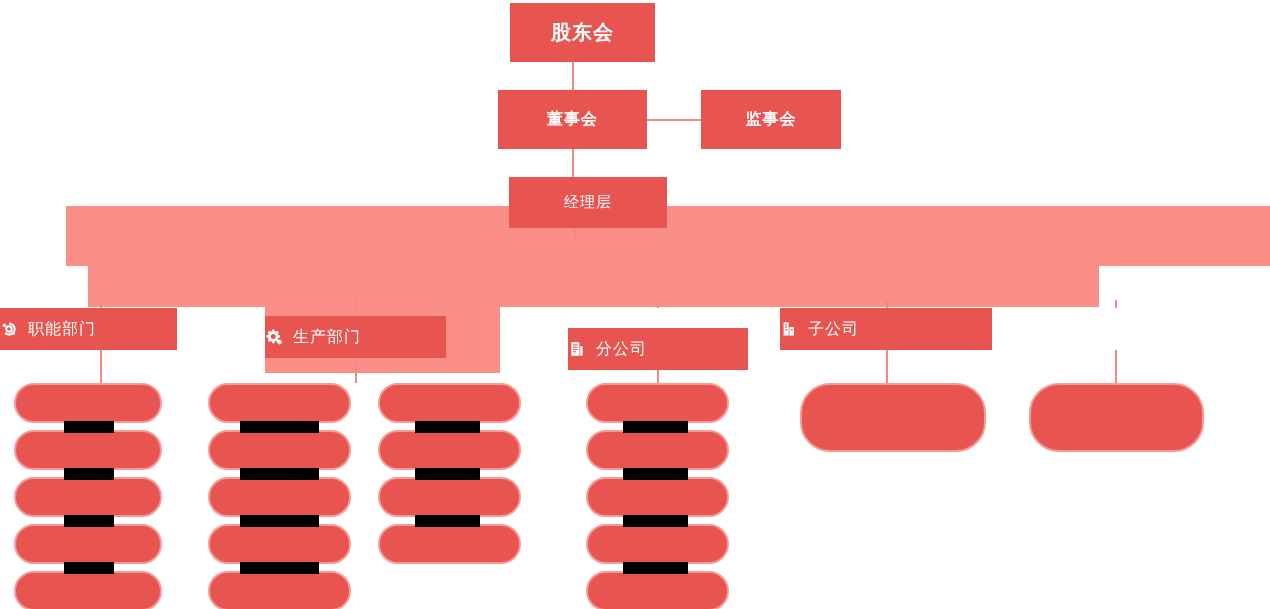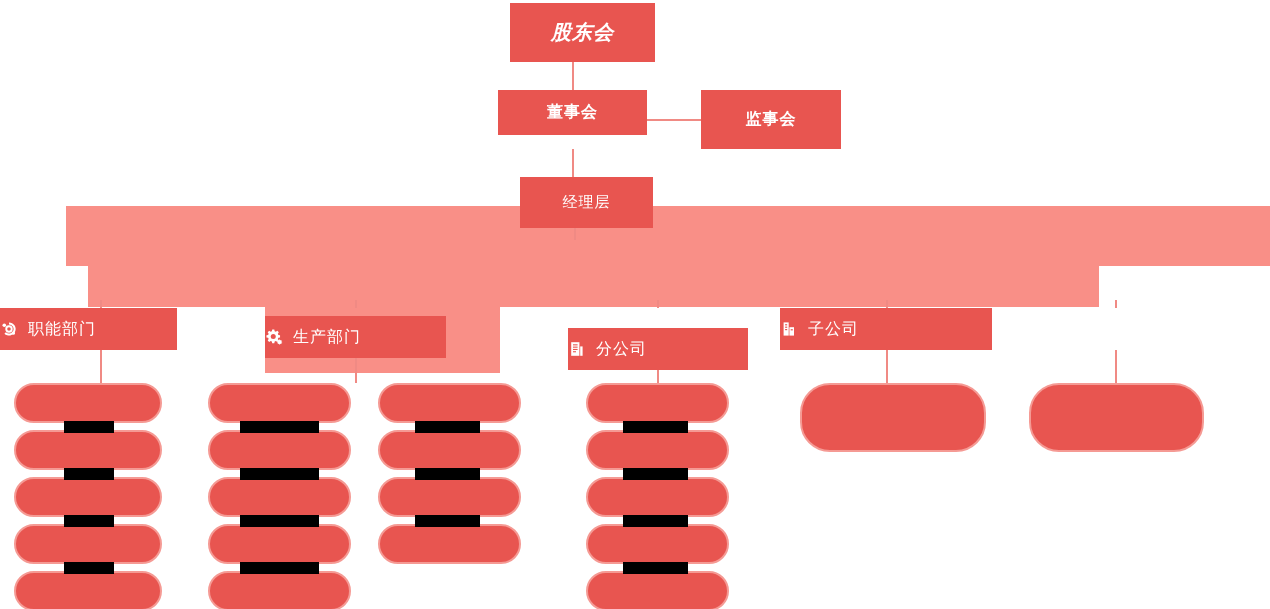--- a/index.html
+++ b/index.html
@@ -113,33 +113,33 @@
   <div class="abs conn" style="left:657px;  top:300px; width:2px; height:8px;"></div>
   <div class="abs conn" style="left:886px;  top:300px; width:2px; height:8px;"></div>
   <div class="abs conn" style="left:1115px; top:300px; width:2px; height:8px;"></div>
 
   <div class="abs conn" style="left:100px;  top:350px; width:2px; height:33px;"></div>
   <div class="abs conn" style="left:355px;  top:350px; width:2px; height:33px;"></div>
   <div class="abs conn" style="left:657px;  top:350px; width:2px; height:33px;"></div>
   <div class="abs conn" style="left:886px;  top:350px; width:2px; height:33px;"></div>
   <div class="abs conn" style="left:1115px; top:350px; width:2px; height:33px;"></div>
 
-  <div class="abs node node-top" style="left:510px; top:3px; width:145px; height:59px;font-style:italic;">
+  <div class="abs node node-top" style="left:510px; top:3px; width:145px; height:59px;">
     <span>股东会</span>
   </div>
 
-  <div class="abs node node-mid" style="left:498px; top:90px; width:149px; height:45px;">
+  <div class="abs node node-mid" style="left:498px; top:90px; width:149px; height:59px;">
     <span>董事会</span>
   </div>
 
   <div class="abs node node-mid" style="left:701px; top:90px; width:140px; height:59px;">
     <span>监事会</span>
   </div>
 
-  <div class="abs node node-sub" style="left:520px; top:177px; width:133px; height:51px;">
+  <div class="abs node node-sub" style="left:509px; top:177px; width:158px; height:51px;">
     <span>经理层</span>
   </div>
 
   <div class="abs dept" style="left:0px; top:308px; width:177px; height:42px;">
     <span class="ico">
       <svg width="18" height="18" viewBox="0 0 18 18">
         <path d="M9 2.4a6.6 6.6 0 1 1-4.6 11.3l1.5-1.5A4.5 4.5 0 1 0 9 4.5z" fill="#fff"></path>
         <path d="M9 5.3a3.7 3.7 0 1 1-3.7 3.7A3.7 3.7 0 0 1 9 5.3zm0 1.9a1.8 1.8 0 1 0 1.8 1.8A1.8 1.8 0 0 0 9 7.2z" fill="#fff"></path>
         <circle cx="4.3" cy="5.2" r="1.8" fill="#fff"></circle>
         <circle cx="13.4" cy="13.2" r="1.6" fill="#fff"></circle>

